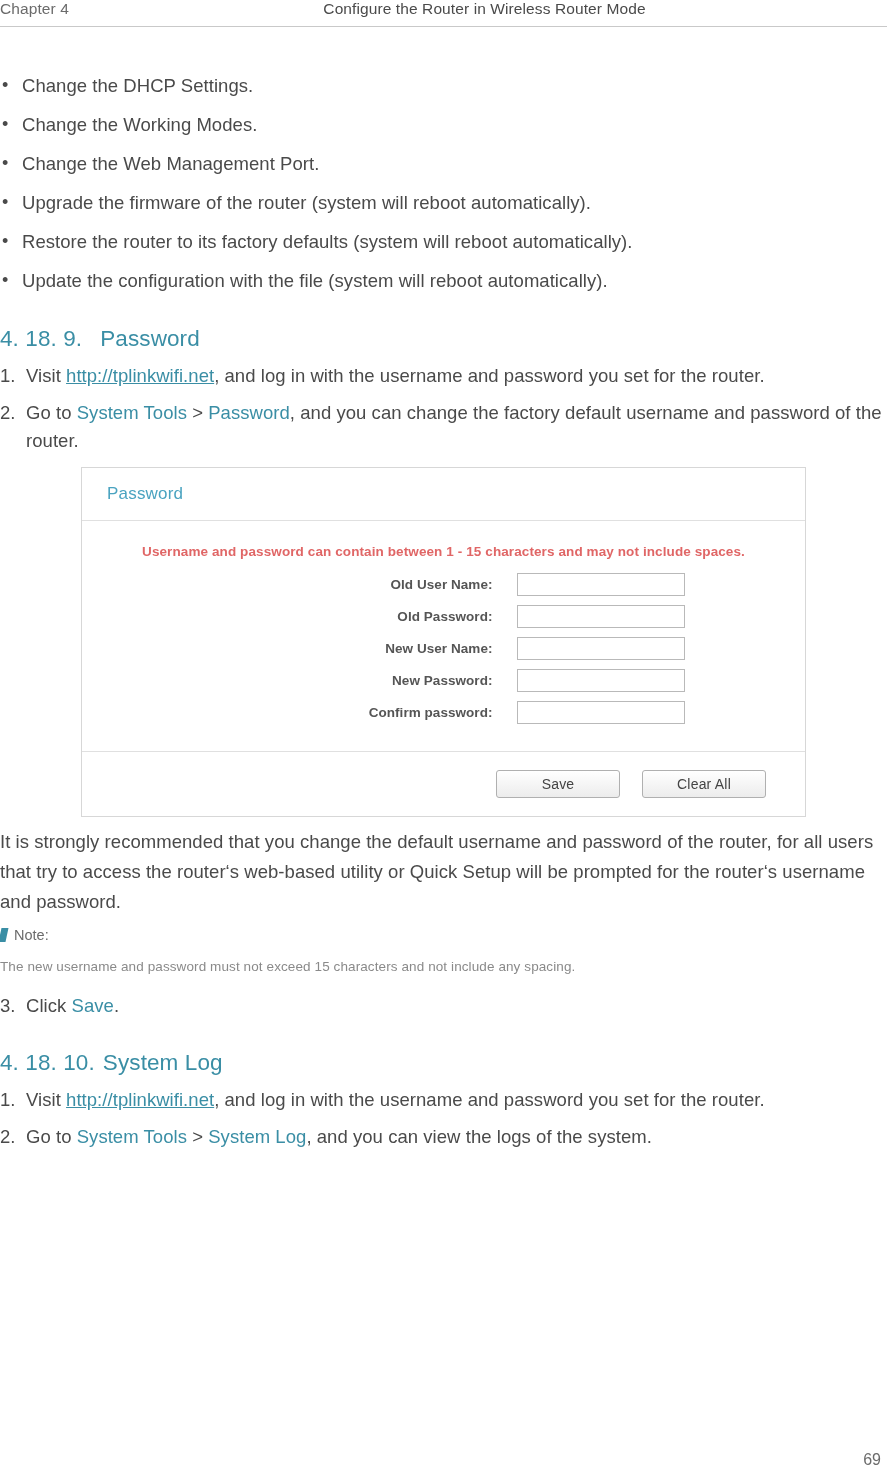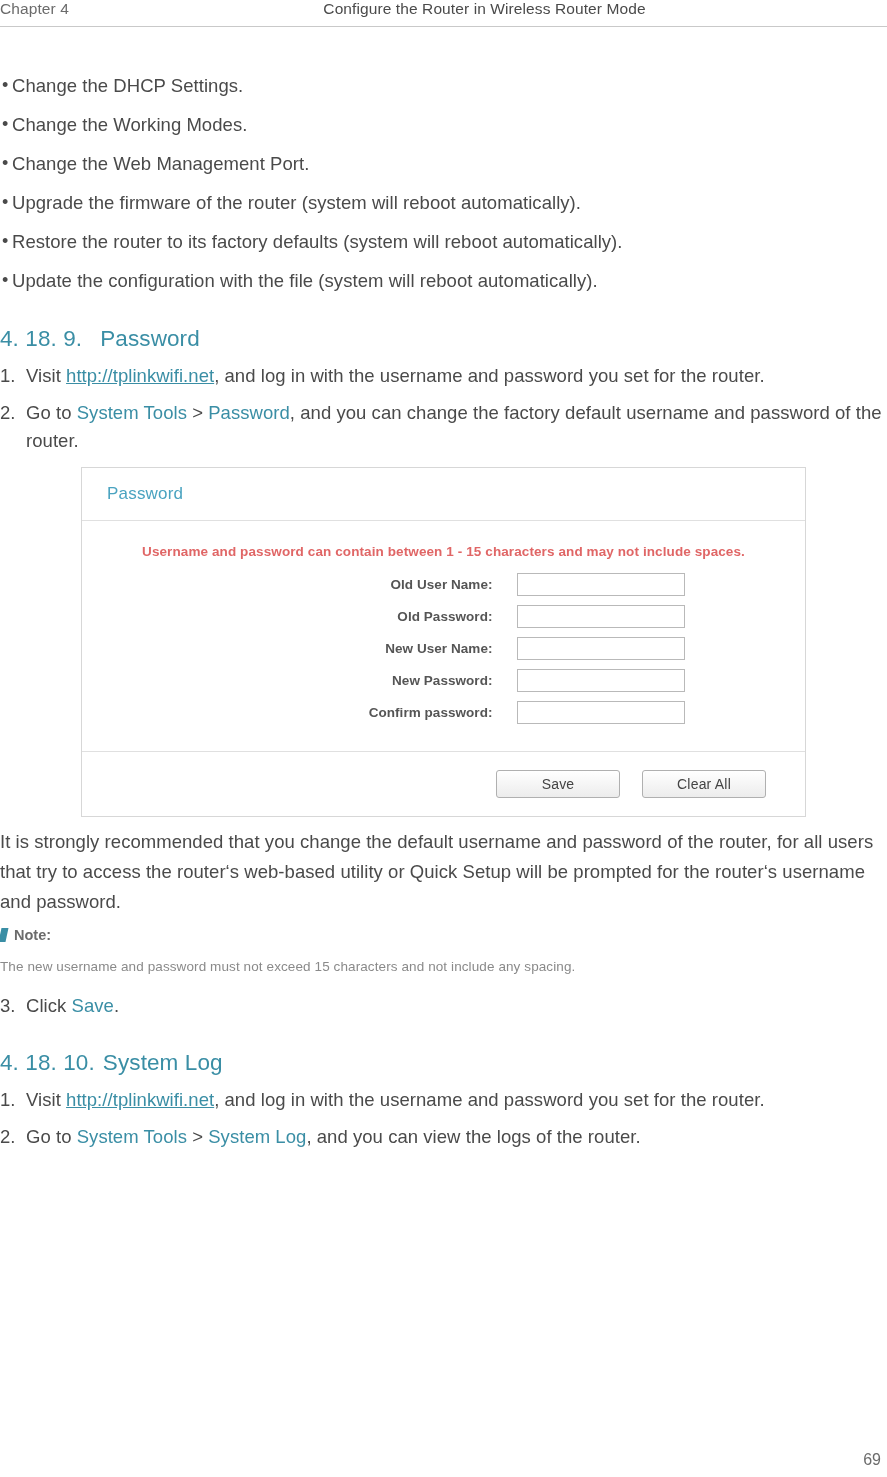--- a/index.html
+++ b/index.html
@@ -63,21 +63,21 @@
     left: 0;
     width: 887px;
   }
   ul.bullets {
     list-style: none;
     margin: 0;
     padding: 0;
   }
   ul.bullets li {
     position: relative;
-    padding-left: 12px;
+    padding-left: 22px;
     font-size: 18.5px;
     line-height: 39px;
     color: #4a4a4a;
     letter-spacing: 0.05px;
   }
   ul.bullets li::before {
     content: "•";
     position: absolute;
     left: 2px;
     top: 0;
@@ -131,21 +131,20 @@
     color: #4a4a4a;
     margin: 10px 0 0 0;
     letter-spacing: 0.05px;
   }
   .note-head {
     display: flex;
     align-items: center;
     margin-top: 10px;
     font-size: 14.5px;
     color: #6b6b6b;
-    font-weight: bold;
   }
   .note-mark {
     display: inline-block;
     width: 7px;
     height: 14px;
     background: #3a8ea5;
     margin-right: 7px;
     transform: skewX(-12deg);
   }
   .note-body {
@@ -315,20 +314,20 @@
 
     <h2 class="section tight" style="margin-top:30px;">
       <span class="num">4. 18. 10.</span><span>System Log</span>
     </h2>
 
     <ol class="steps">
       <li>
         <span class="marker">1.</span><span>Visit </span><a class="doclink" href="#">http://tplinkwifi.net</a><span>, and log in with the username and password you set for the router.</span>
       </li>
       <li>
-        <span class="marker">2.</span><span>Go to </span><span class="tealword">System Tools</span><span> &gt; </span><span class="tealword">System Log</span><span>, and you can view the logs of the router.</span>
+        <span class="marker">2.</span><span>Go to </span><span class="tealword">System Tools</span><span> &gt; </span><span class="tealword">System Log</span><span>, and you can view the logs of the system.</span>
       </li>
     </ol>
 
   </div>
 
   <div class="pagenum">69</div>
 </div>
 
 </body></html>

